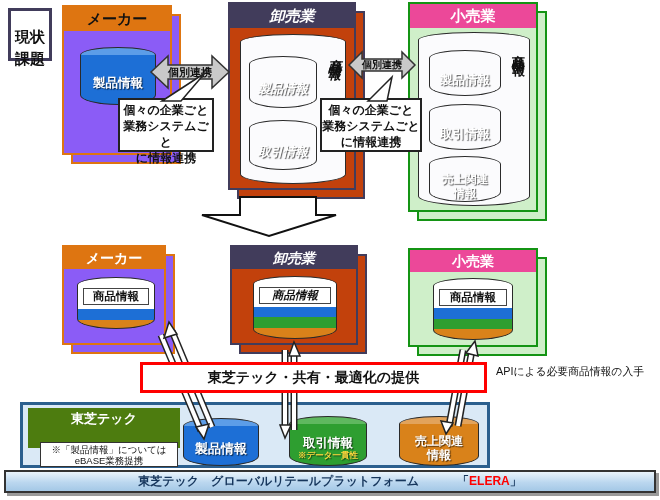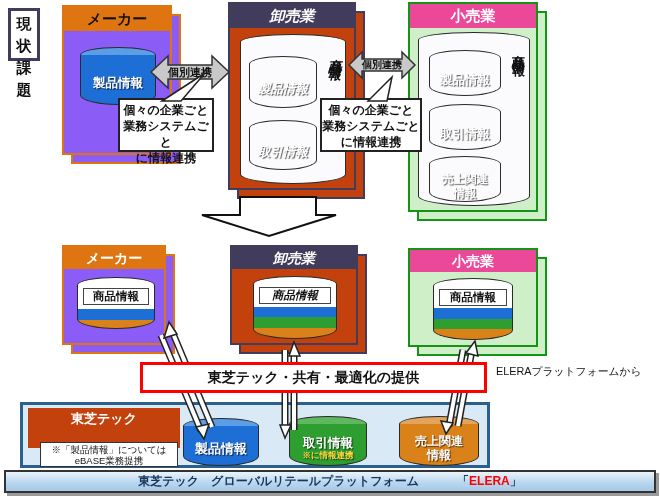--- a/index.html
+++ b/index.html
@@ -86,43 +86,43 @@
     justify-content:center; font-weight:bold; font-size:14px; color:#111;
   }
   #api-note { position:absolute; left:496px; top:364px; width:164px; font-size:10.8px; line-height:15px; color:#111; }
 
   
   #db {
     position:absolute; left:20px; top:402px; width:470px; height:66px;
     background:#DAE9F6; border:3px solid #2B5F8E;
   }
   #db .dbhdr {
-    position:absolute; left:5px; top:3px; width:152px; height:40px; background:#c2410c;
+    position:absolute; left:5px; top:3px; width:152px; height:40px; background:#4d7c0f;
     color:#fff; font-weight:bold; font-size:13px; line-height:18px; text-align:center; padding-top:2px;
   }
   #db .dbnote {
     position:absolute; left:17px; top:37px; width:138px; height:25px; background:#fff;
     border:1.5px solid #333; text-align:center; font-size:9.5px; line-height:11px; padding-top:1px; color:#111;
   }
 
   
   #footer {
     position:absolute; left:4px; top:470px; width:652px; height:23px;
     background:linear-gradient(to bottom,#EAF4FC 0%,#BBD7EF 55%,#A4C8E6 100%);
     border:2px solid #333; box-shadow:3px 3px 0 #9a9a9a;
     display:flex; align-items:center; justify-content:center; gap:38px;
     font-weight:bold; font-size:12px; color:#16365C;
   }
   #footer .brand { color:#FF0000; }
 
   
   #badge {
-    position:absolute; left:8px; top:8px; width:32px; height:53px; background:#fff;
+    position:absolute; left:8px; top:8px; width:44px; height:53px; background:#fff;
     border:3px solid #413C5B; text-align:center; font-weight:bold; font-size:15px;
-    line-height:22px; padding-top:2px; color:#111;
+    line-height:22px; padding-top:15px; color:#111;
   }
   svg { position:absolute; overflow:visible; }
 </style>
 </head>
 <body>
 
 <div id="stage">
 
   <div class="group maker r1" style="left:62px;top:5px;width:110px;height:150px;">
     <div class="back"></div>
@@ -266,21 +266,21 @@
     <div class="cyl blue" style="left:160px;top:13px;width:76px;height:48px;">
       <div class="top"></div>
       <div class="body"></div>
       <div class="lbl" style="font-size:13px;">製品情報</div>
     </div>
     <div class="cyl green" style="left:266px;top:11px;width:78px;height:50px;">
       <div class="top"></div>
       <div class="body"></div>
       <div class="lbl">
         <span>取引情報</span>
-        <span class="sub">※に情報連携</span>
+        <span class="sub">※データ一貫性</span>
       </div>
     </div>
     <div class="cyl orange" style="left:376px;top:11px;width:80px;height:50px;">
       <div class="top"></div>
       <div class="body"></div>
       <div class="lbl" style="font-size:12px;">
         <span>売上関連</span>
         <span>情報</span>
       </div>
     </div>
@@ -309,21 +309,21 @@
       <line x1="472" y1="350" x2="458" y2="426" stroke="#222" stroke-width="7"></line>
       <line x1="472" y1="350" x2="458" y2="426" stroke="#fff" stroke-width="4"></line>
       <polygon points="475,341 466,353 478,356" fill="#fff" stroke="#222" stroke-width="1.5"></polygon>
       <polygon points="446,434 441,421 453,423" fill="#fff" stroke="#222" stroke-width="1.5"></polygon>
     </g>
   </svg>
 
   <div id="benefit">東芝テック・共有・最適化の提供</div>
 
   <div id="api-note">
-    <div>ELERAプラットフォームから</div>
+    <div>APIによる必要商品情報の入手</div>
   </div>
 
   <div id="footer">
     <span>東芝テック　グローバルリテールプラットフォーム</span>
     <span>
       <span>「</span><span class="brand">ELERA</span><span>」</span>
     </span>
   </div>
 
   <div id="badge">

